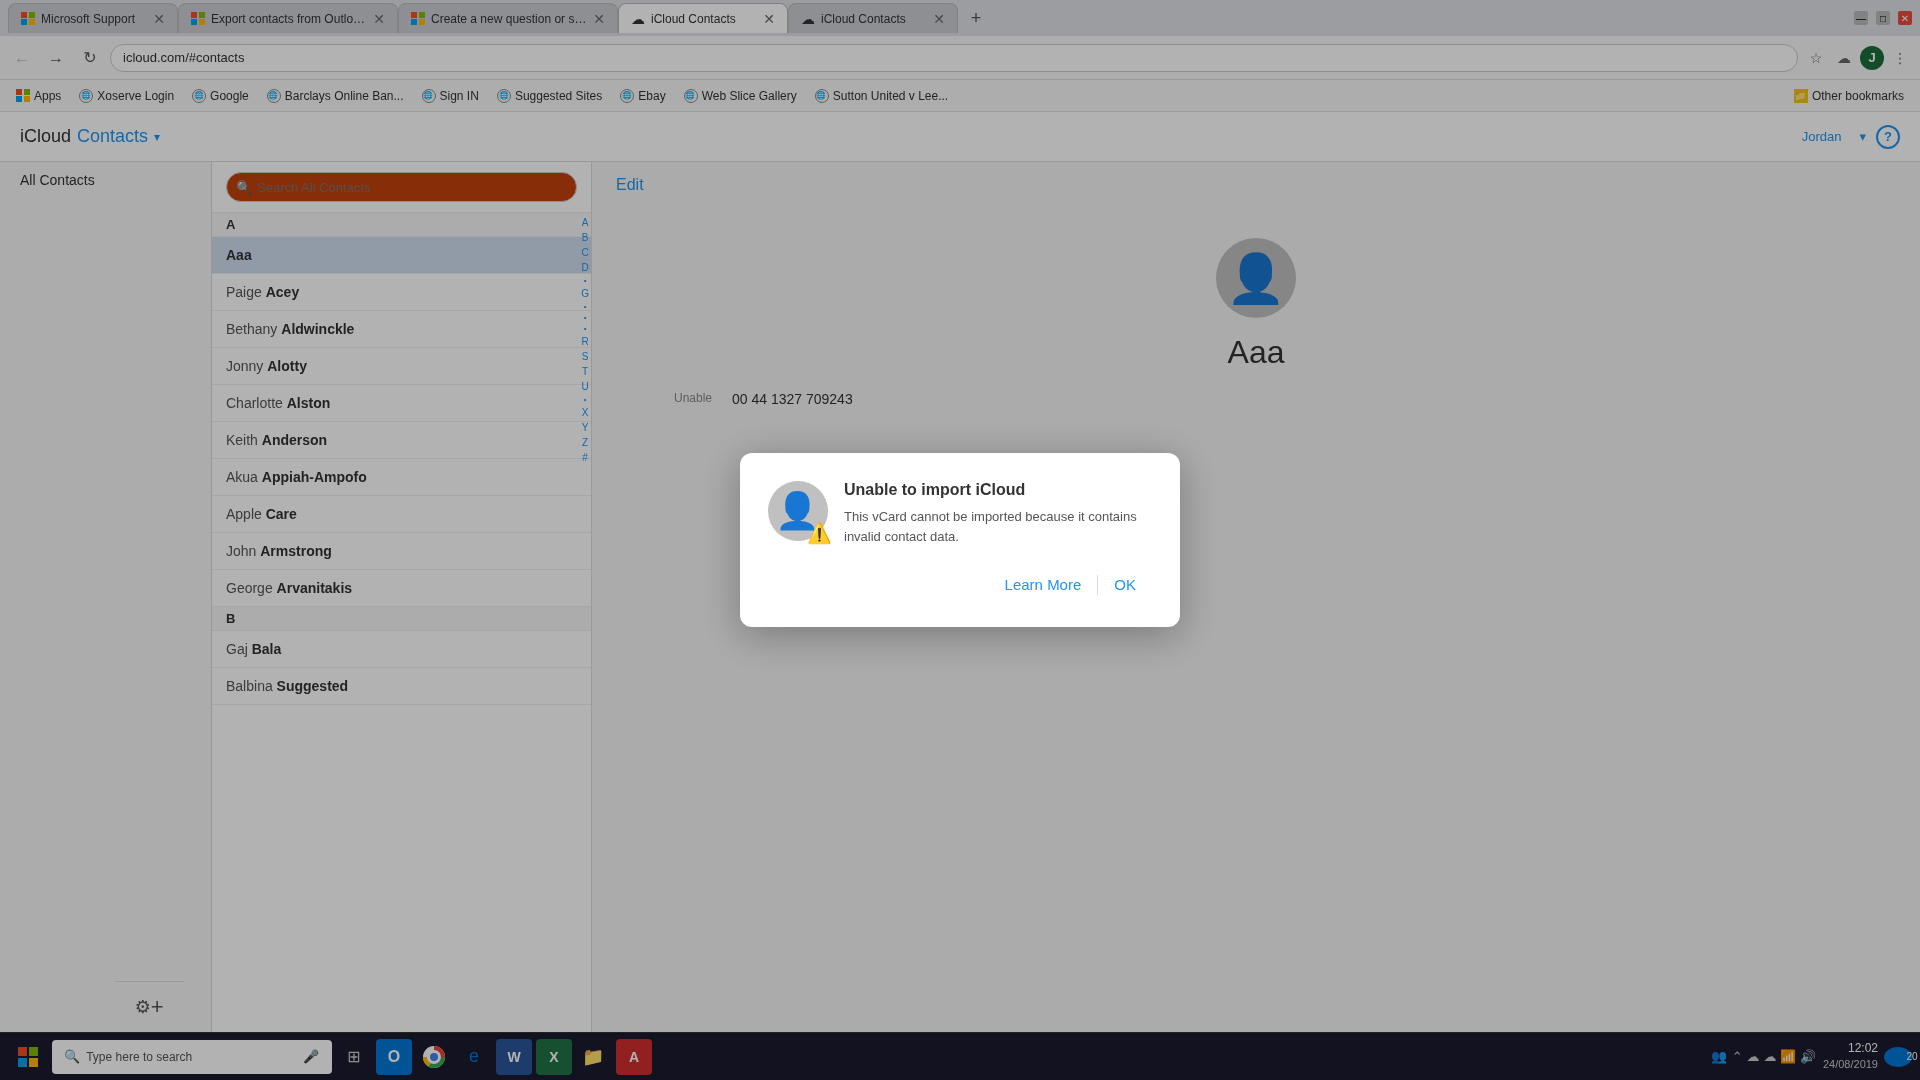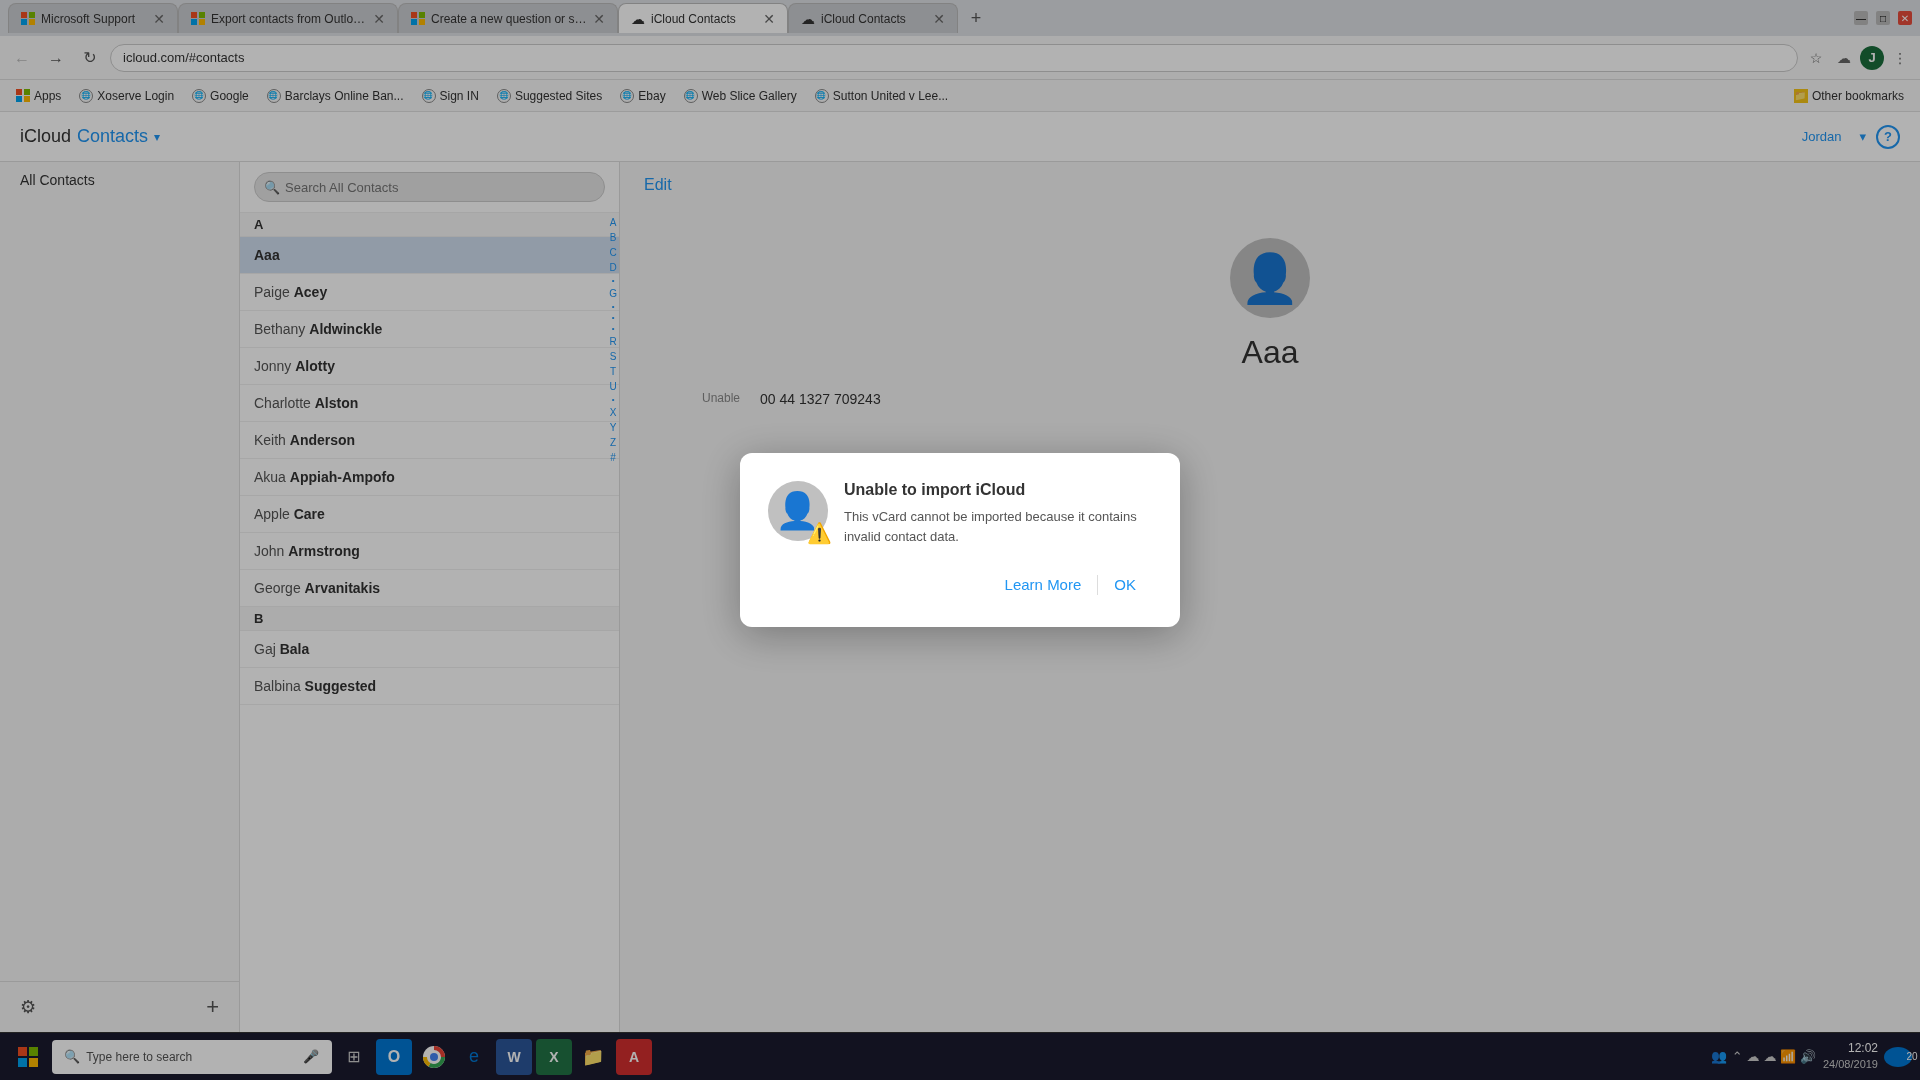--- a/index.html
+++ b/index.html
@@ -41,30 +41,30 @@
     .icloud-header { height: 50px; background: #fff; border-bottom: 1px solid #ddd; display: flex; align-items: center; padding: 0 20px; }
     .icloud-logo { font-size: 18px; font-weight: 500; color: #333; display: flex; align-items: center; gap: 6px; }
     .icloud-app-name { color: #2196F3; font-weight: 500; cursor: pointer; }
     .icloud-dropdown { font-size: 12px; color: #2196F3; cursor: pointer; }
     .icloud-user { margin-left: auto; color: #2196F3; cursor: pointer; display: flex; align-items: center; gap: 18px; }
     .icloud-help { width: 24px; height: 24px; border-radius: 50%; border: 2px solid #2196F3; color: #2196F3; display: flex; align-items: center; justify-content: center; font-weight: bold; cursor: pointer; font-size: 13px; margin-left: 10px; }
 
     .contacts-body { flex: 1; display: flex; overflow: hidden; }
 
     
-    .sidebar { width: 240px; background: #f7f7f7; border-right: 1px solid #ddd; display: flex; flex-direction: column; }
+    .sidebar { width: 212px; background: #f7f7f7; border-right: 1px solid #ddd; display: flex; flex-direction: row; }
     .sidebar-item { padding: 10px 20px; cursor: pointer; font-size: 14px; color: #333; }
     .sidebar-footer { margin-top: auto; padding: 12px 20px; display: flex; align-items: center; justify-content: space-between; border-top: 1px solid #ddd; }
     .sidebar-gear { font-size: 18px; cursor: pointer; color: #555; }
     .sidebar-add { font-size: 22px; cursor: pointer; color: #555; }
 
     
     .contact-list { width: 380px; background: #fff; border-right: 1px solid #ddd; display: flex; flex-direction: column; position: relative; }
     .search-box { padding: 10px 14px; border-bottom: 1px solid #eee; }
-    .search-input { width: 100%; height: 30px; border: 1px solid #ccc; border-radius: 15px; padding: 0 12px 0 30px; font-size: 13px; background: #e5e5e5; outline: none; }
+    .search-input { width: 100%; height: 30px; border: 1px solid #ccc; border-radius: 15px; padding: 0 12px 0 30px; font-size: 13px; background: #c2410c; outline: none; }
     .search-wrapper { position: relative; }
     .search-icon { position: absolute; left: 10px; top: 50%; transform: translateY(-50%); color: #888; font-size: 13px; }
 
     .contact-list-items { flex: 1; overflow-y: auto; }
     .contact-group-header { padding: 4px 14px; font-size: 13px; font-weight: 600; color: #333; background: #f7f7f7; border-bottom: 1px solid #eee; }
     .contact-item { padding: 10px 14px; cursor: pointer; border-bottom: 1px solid #f0f0f0; font-size: 14px; color: #333; }
     .contact-item.selected { background: #d0dff0; }
     .contact-item .first-name { font-weight: 400; color: #555; }
     .contact-item .last-name { font-weight: 600; }
 

